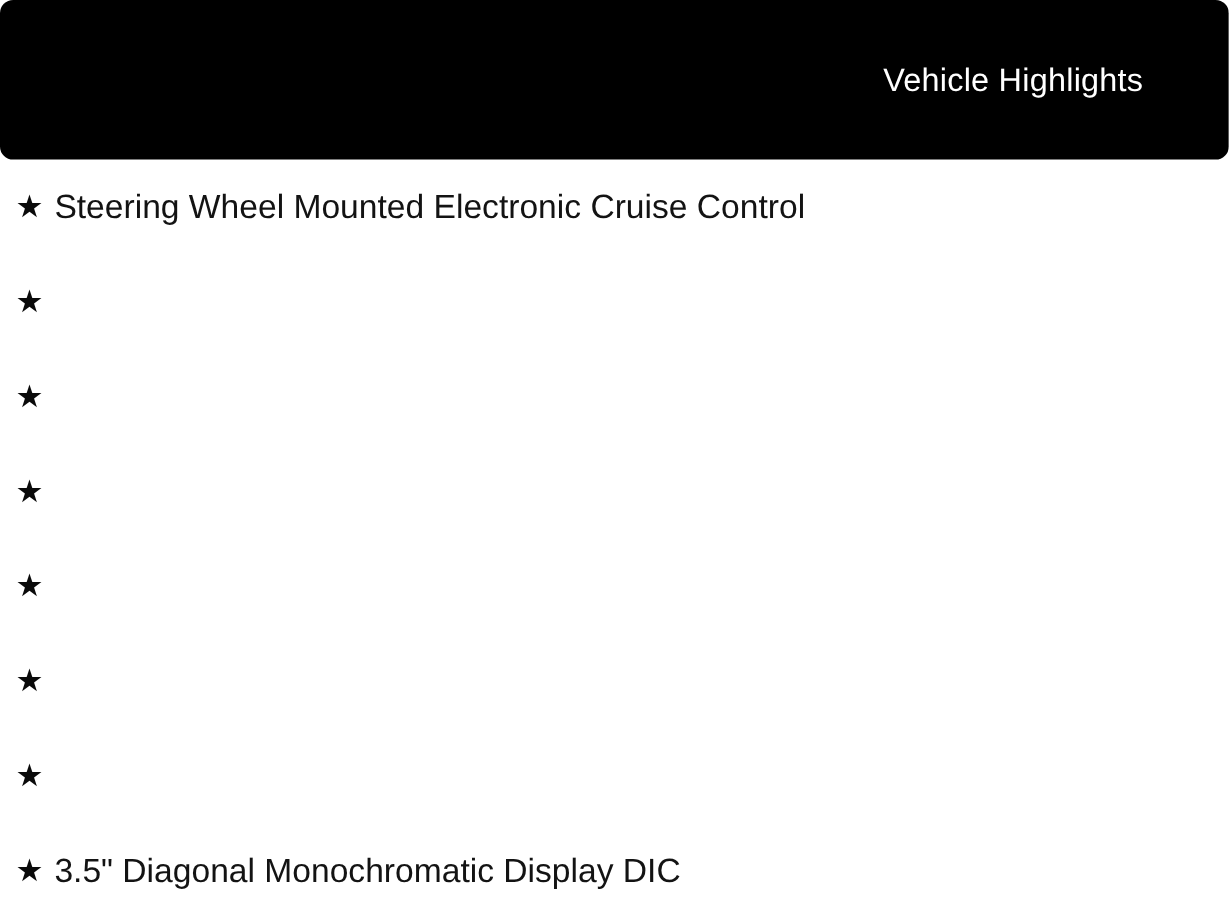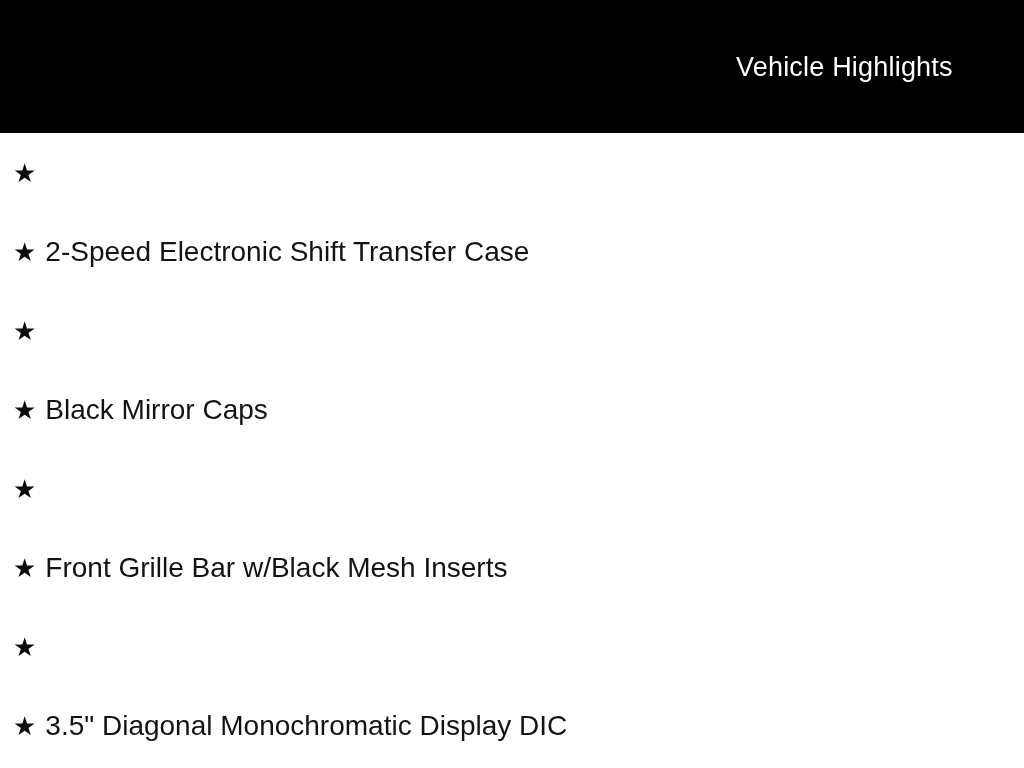--- a/index.html
+++ b/index.html
@@ -11,20 +11,21 @@
     height: 768px;
     background: #ffffff;
     font-family: "Liberation Sans", "DejaVu Sans", sans-serif;
     overflow: hidden;
   }
   .header-bar {
     position: relative;
     width: 1024px;
     height: 133px;
     background: #000000;
+    border-radius: 11px;
   }
   .header-title {
     position: absolute;
     left: 736px;
     top: 50%;
     transform: translateY(-50%);
     color: #ffffff;
     font-size: 27px;
     letter-spacing: 0.2px;
     white-space: nowrap;
@@ -58,38 +59,36 @@
 </head>
 <body>
 
 <div class="header-bar">
   <span class="header-title">Vehicle Highlights</span>
 </div>
 
 <ul class="highlights-list">
   <li>
     <span class="star">★</span>
-  </li>
-  <li>
-    <span class="star">★</span>
-    <span class="item-text">2-Speed Electronic Shift Transfer Case</span>
+    <span class="item-text">Steering Wheel Mounted Electronic Cruise Control</span>
   </li>
   <li>
     <span class="star">★</span>
   </li>
   <li>
     <span class="star">★</span>
-    <span class="item-text">Black Mirror Caps</span>
   </li>
   <li>
     <span class="star">★</span>
   </li>
   <li>
     <span class="star">★</span>
-    <span class="item-text">Front Grille Bar w/Black Mesh Inserts</span>
+  </li>
+  <li>
+    <span class="star">★</span>
   </li>
   <li>
     <span class="star">★</span>
   </li>
   <li>
     <span class="star">★</span>
     <span class="item-text">3.5" Diagonal Monochromatic Display DIC</span>
   </li>
 </ul>
 

